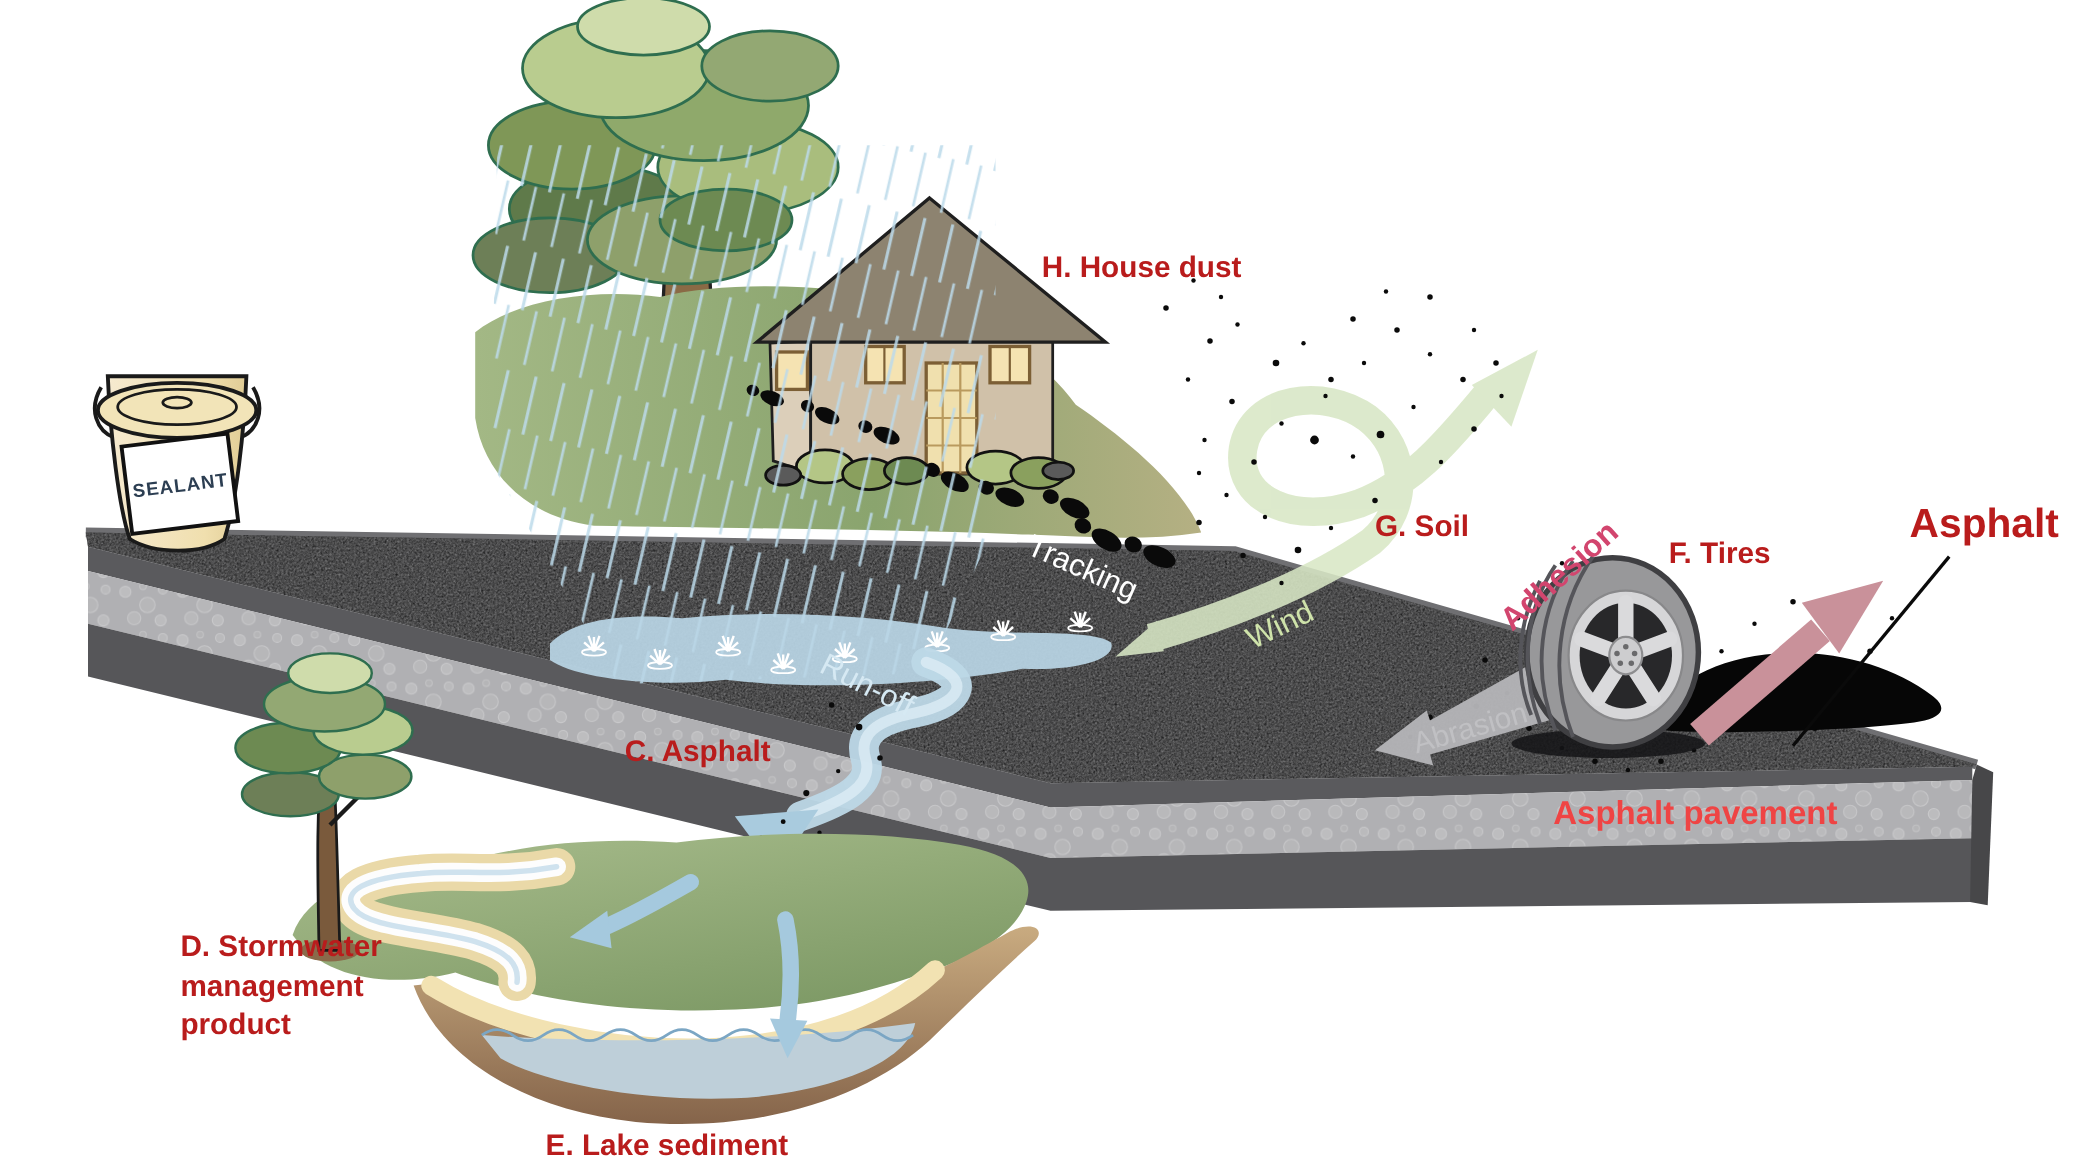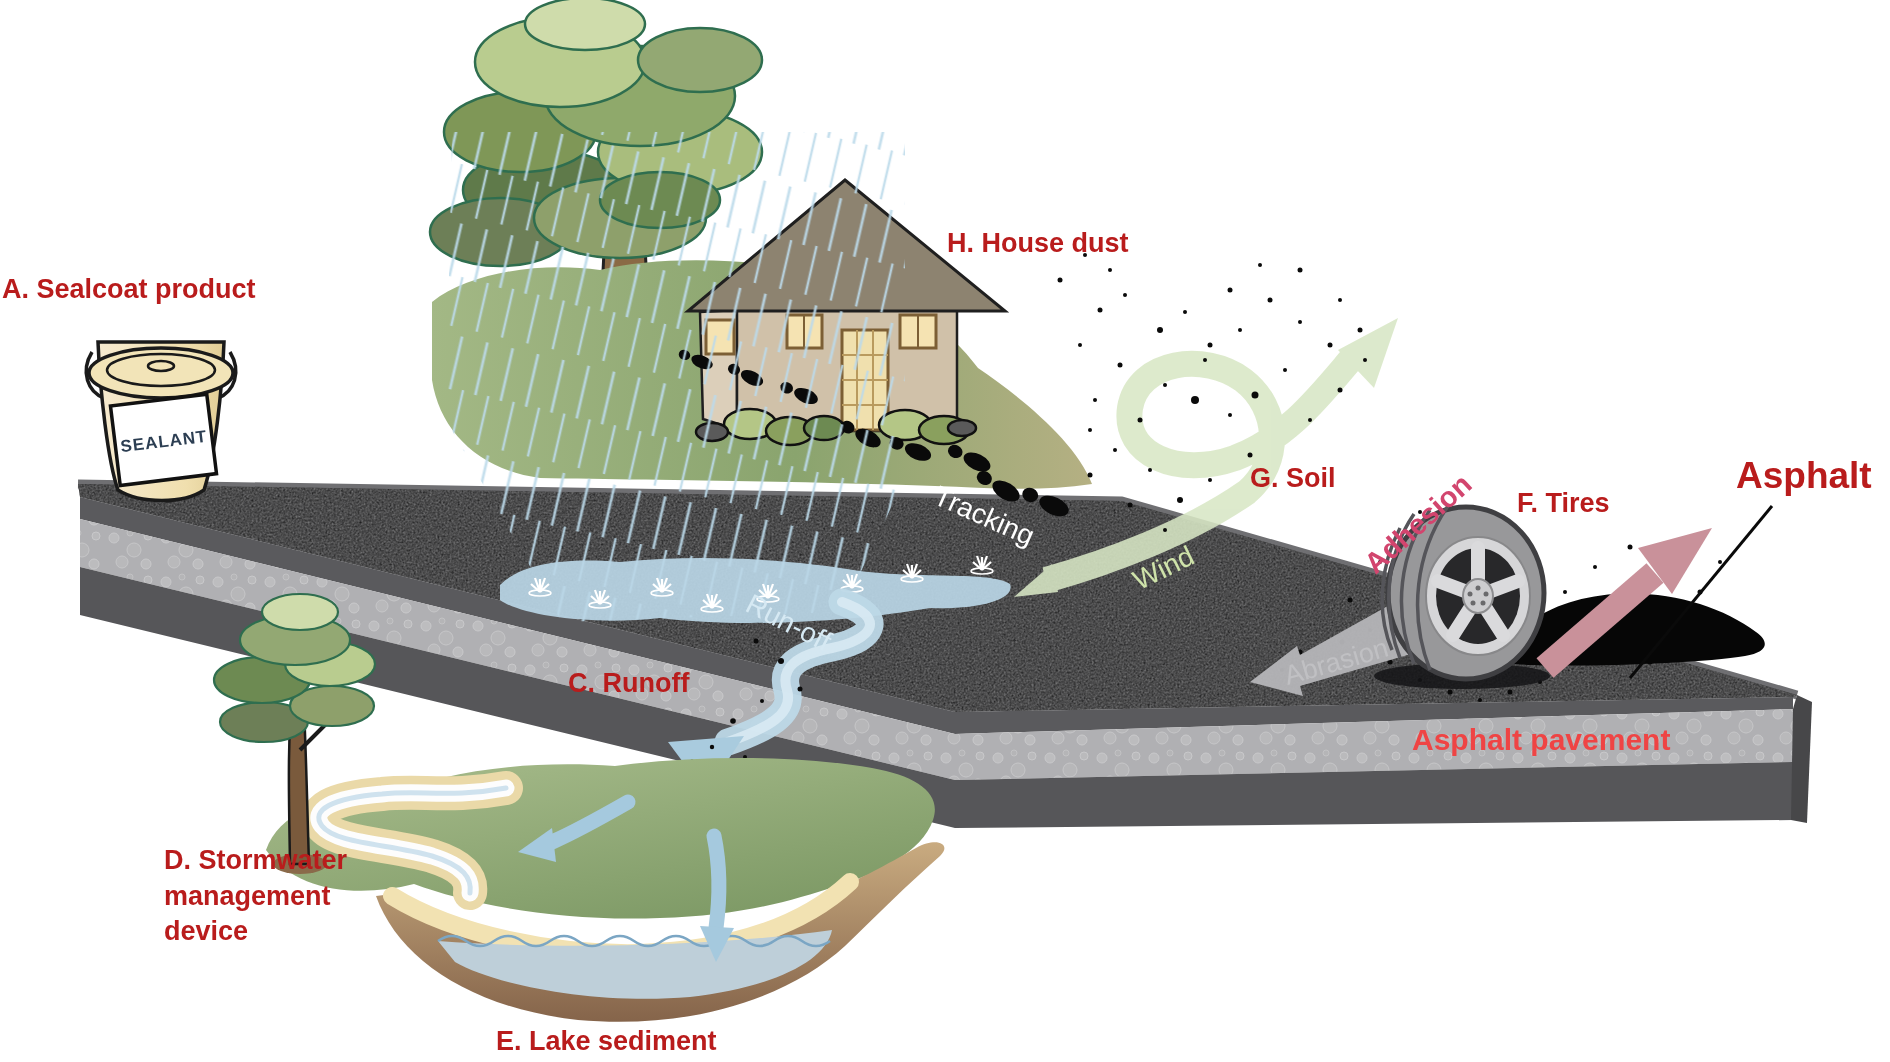--- a/index.html
+++ b/index.html
@@ -324,28 +324,27 @@
     <path d="M98,342 C100,392 108,462 118,490 C140,504 184,504 204,490 C215,456 222,392 224,342 Z" fill="url(#bucketGrad)" stroke="#1a1a1a" stroke-width="3.5"></path>
     <ellipse cx="161" cy="373" rx="72" ry="25" fill="#f2e4b8" stroke="#1a1a1a" stroke-width="3.5"></ellipse>
     <ellipse cx="161" cy="370" rx="54" ry="16" fill="none" stroke="#1a1a1a" stroke-width="2.5"></ellipse>
     <ellipse cx="161" cy="366" rx="13" ry="5" fill="none" stroke="#1a1a1a" stroke-width="2.5"></ellipse>
     <g transform="rotate(-7 162 440)">
       <rect x="115" y="400" width="97" height="80" fill="#ffffff" stroke="#111111" stroke-width="3.5"></rect>
     </g>
   </g>
 </svg>
 
-<div class="lbl" style="left:2px;top:272px;">A. Sealcoat product</div>
 <div class="lbl" style="left:947px;top:226px;">H. House dust</div>
 <div class="lbl" style="left:1250px;top:461px;">G. Soil</div>
 <div class="lbl" style="left:1517px;top:486px;">F. Tires</div>
 <div class="lbl lbl-big" style="left:1736px;top:452px;">Asphalt</div>
 <div class="lbl lbl-ap" style="left:1412px;top:720px;">Asphalt pavement</div>
-<div class="lbl" style="left:568px;top:666px;">C. Runoff</div>
-<div class="lbl lbl-wrap" style="left:164px;top:843px;">D. Stormwater management device</div>
+<div class="lbl" style="left:568px;top:666px;">C. Asphalt</div>
+<div class="lbl lbl-wrap" style="left:164px;top:843px;">D. Stormwater management product</div>
 <div class="lbl" style="left:496px;top:1024px;">E. Lake sediment</div>
 
 <div class="proc proc-tracking" style="left:942px;top:480px;">Tracking</div>
 <div class="proc proc-wind" style="left:1128px;top:568px;">Wind</div>
 <div class="proc proc-runoff" style="left:755px;top:588px;">Run-off</div>
 <div class="proc proc-abrasion" style="left:1281px;top:662px;">Abrasion</div>
 <div class="proc proc-adhesion" style="left:1358px;top:556px;">Adhesion</div>
 
 <div class="bucket-label">SEALANT</div>
 

